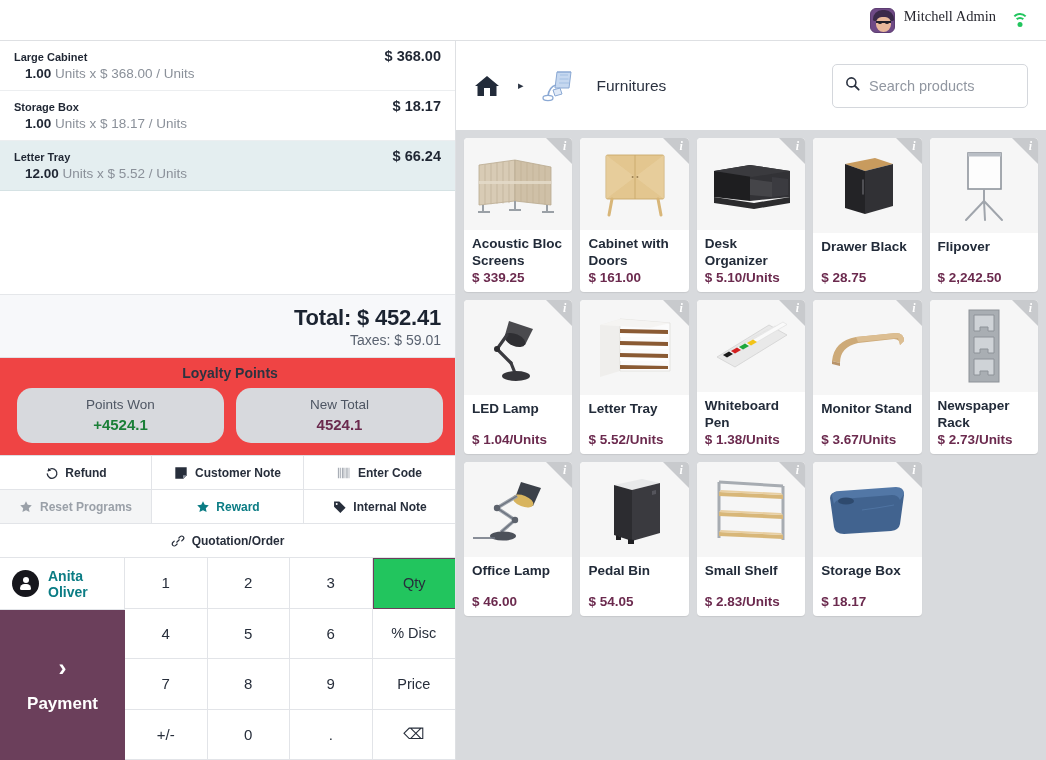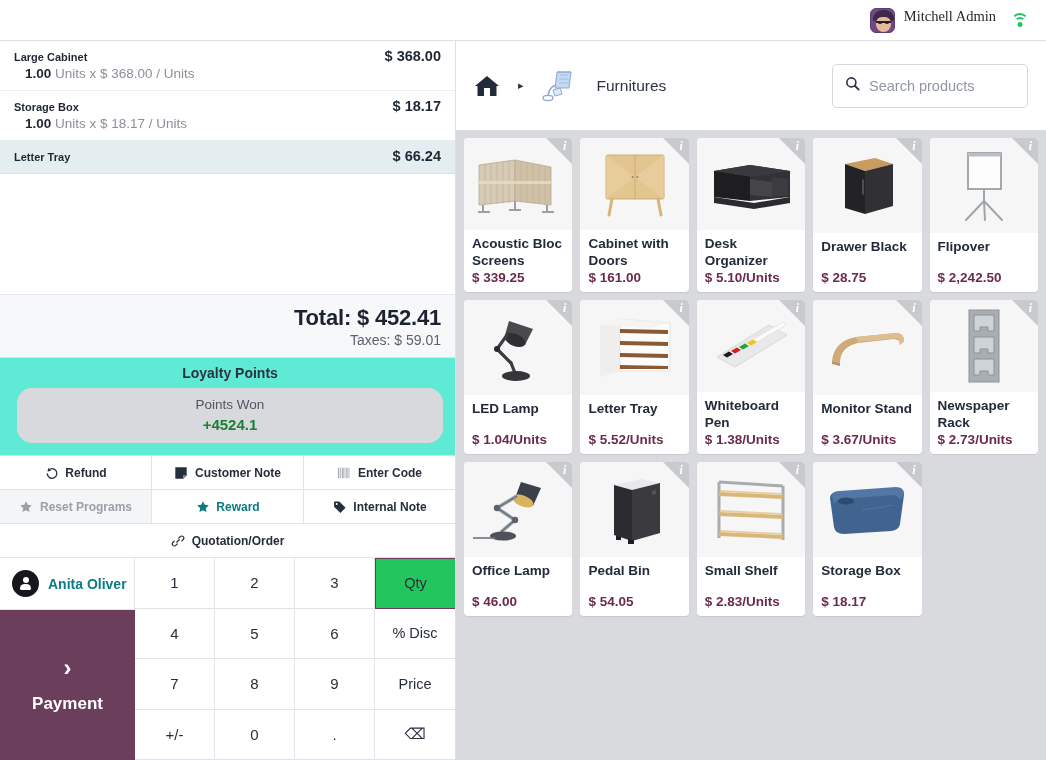--- a/index.html
+++ b/index.html
@@ -73,21 +73,21 @@
   .oline-sub b { color: #1f2633; font-weight: bold; }
 
   .totals {
     background: #f7f8fa; border-top: 1px solid #e5e7ea; border-bottom: 1px solid #e0e2e6;
     padding: 10px 14px 9px 14px; text-align: right; flex: none;
   }
   .totals .grand { font-size: 22px; font-weight: bold; color: #1b2330; letter-spacing: -0.2px; }
   .totals .tax { font-size: 14px; color: #5a6270; margin-top: 1px; }
 
   .loyalty {
-    background: #5eead4; padding: 7px 12px 12px 17px; flex: none;
+    background: #ef4444; padding: 7px 12px 12px 17px; flex: none;
     border-bottom: 1px solid #dcdee2;
   }
   .loyalty-title { text-align: center; font-size: 14px; font-weight: bold;
     color: #2c3340; margin-bottom: 7px; }
   .loyalty-cards { display: flex; gap: 12px; }
   .lcard {
     flex: 1; background: #d7d9dd; border-radius: 15px; padding: 9px 4px 10px 4px;
     text-align: center;
   }
   .lcard .lbl { font-size: 13.5px; color: #4e5663; }
@@ -105,21 +105,21 @@
   }
   .abtn:last-child { border-right: none; }
   .abtn.disabled { color: #9aa0a8; background: #f4f5f6; }
   .abtn.teal { color: #0b7c84; }
   .abtn.full { flex: 1 1 100%; border-right: none; }
   .abtn .ic { display: inline-flex; align-items: center; justify-content: center;
      width: 15px; height: 15px; flex: none; }
   .abtn svg { display: block; }
 
   .padwrap { flex: none; display: flex; height: 202px; border-top: 0; }
-  .padleft { width: 135px; display: flex; flex-direction: column; }
+  .padleft { width: 125px; display: flex; flex-direction: column; }
   .customer {
     height: 52px; display: flex; align-items: center; gap: 9px;
     padding-left: 12px; background: #ffffff; cursor: pointer;
     border-bottom: 1px solid #e2e4e8; border-right: 1px solid #e2e4e8;
   }
   .cust-av {
     width: 27px; height: 27px; border-radius: 50%; background: #16161c;
     display: flex; align-items: center; justify-content: center; flex: none;
   }
   .cust-av .body { width: 13px; height: 13px; position: relative; }
@@ -244,34 +244,42 @@
       <div class="oline-sub">
         <b>1.00</b>
         <span>Units x $ 18.17 / Units</span>
       </div>
     </div>
     <div class="oline sel">
       <div class="oline-top">
         <span class="oline-name">Letter Tray</span>
         <span class="oline-price">$ 66.24</span>
       </div>
+      <div class="oline-sub">
+        <b>12.00</b>
+        <span>Units x $ 5.52 / Units</span>
+      </div>
     </div>
   </div>
 
   <div class="totals">
     <div class="grand">Total: $ 452.41</div>
     <div class="tax">Taxes: $ 59.01</div>
   </div>
 
   <div class="loyalty">
     <div class="loyalty-title">Loyalty Points</div>
     <div class="loyalty-cards">
       <div class="lcard">
         <div class="lbl">Points Won</div>
         <div class="val pos">+4524.1</div>
+      </div>
+      <div class="lcard">
+        <div class="lbl">New Total</div>
+        <div class="val neu">4524.1</div>
       </div>
     </div>
   </div>
 
   <div class="actions">
     <div class="arow">
       <div class="abtn">
         <span class="ic">
           <svg width="14" height="14" viewBox="0 0 16 16">
               <path d="M3.5 5.5A5.5 5.5 0 1 1 2.6 9" fill="none" stroke="#272e3b" stroke-width="1.5" stroke-linecap="round"></path>

